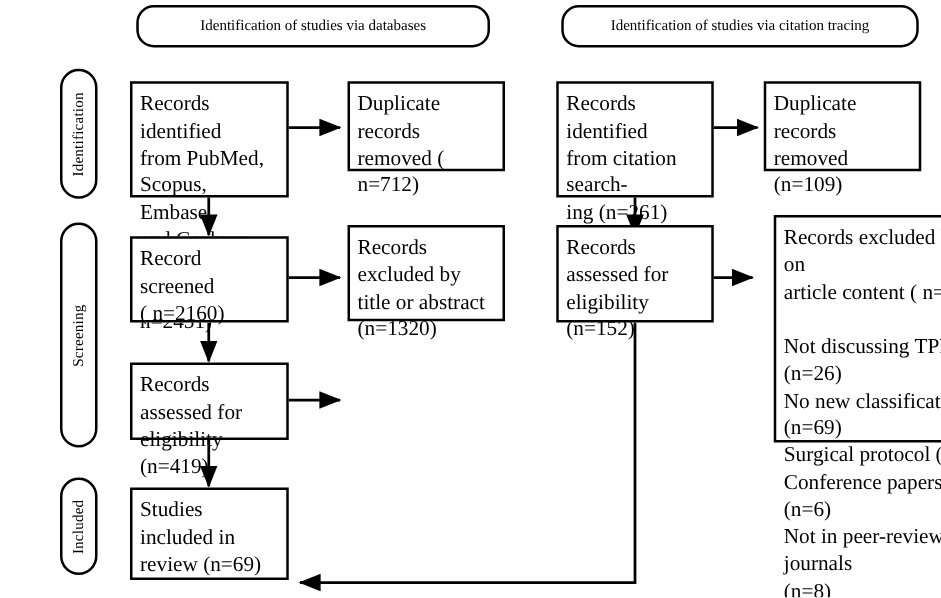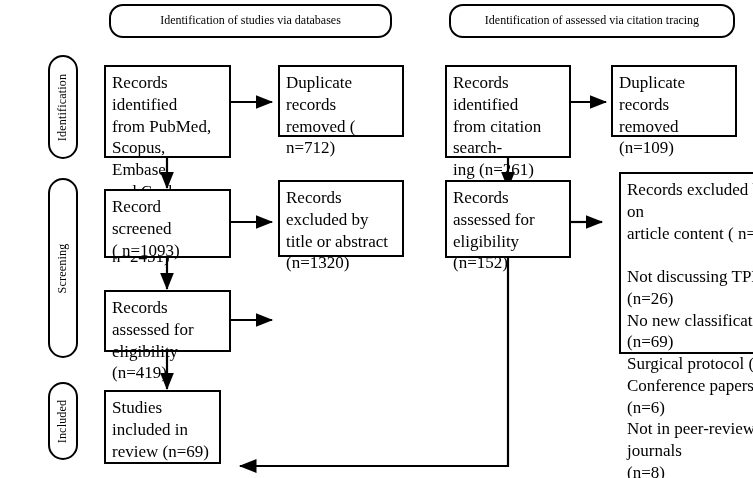--- a/index.html
+++ b/index.html
@@ -104,44 +104,44 @@
     <span>Screening</span>
   </div>
   <div class="stage" style="left:8px; top:382px; width:30px; height:78px;">
     <span>Included</span>
   </div>
 
   <div class="box hdr" style="left:69px; top:4px; width:283px; height:34px;">
     <span>Identification of studies via databases</span>
   </div>
   <div class="box hdr" style="left:409px; top:4px; width:286px; height:34px;">
-    <span>Identification of assessed via citation tracing</span>
+    <span>Identification of studies via citation tracing</span>
   </div>
 
   <div class="box" style="left:64px; top:65px; width:127px; height:93px;">Records identified
 from PubMed,
 Scopus, Embase,
 and Cochran library
 databases ( n=2451)</div>
 
   <div class="box" style="left:238px; top:65px; width:126px; height:72px;">Duplicate records
 removed ( n=712)</div>
 
   <div class="box" style="left:64px; top:189px; width:127px; height:69px;">Record screened
-( n=1093)</div>
+( n=2160)</div>
 
   <div class="box" style="left:238px; top:180px; width:126px; height:77px;">Records excluded by
 title or abstract
 (n=1320)</div>
 
   <div class="box" style="left:64px; top:290px; width:127px; height:62px;">Records assessed for
 eligibility (n=419)</div>
 
 
-  <div class="box" style="left:64px; top:390px; width:117px; height:74px;">Studies included in
+  <div class="box" style="left:64px; top:390px; width:127px; height:74px;">Studies included in
 review (n=69)</div>
 
   <div class="box" style="left:405px; top:65px; width:126px; height:93px;">Records identified
 from citation search-
 ing (n=261)</div>
 
   <div class="box" style="left:571px; top:65px; width:126px; height:72px;">Duplicate records
 removed (n=109)</div>
 
   <div class="box" style="left:405px; top:180px; width:126px; height:78px;">Records assessed for

